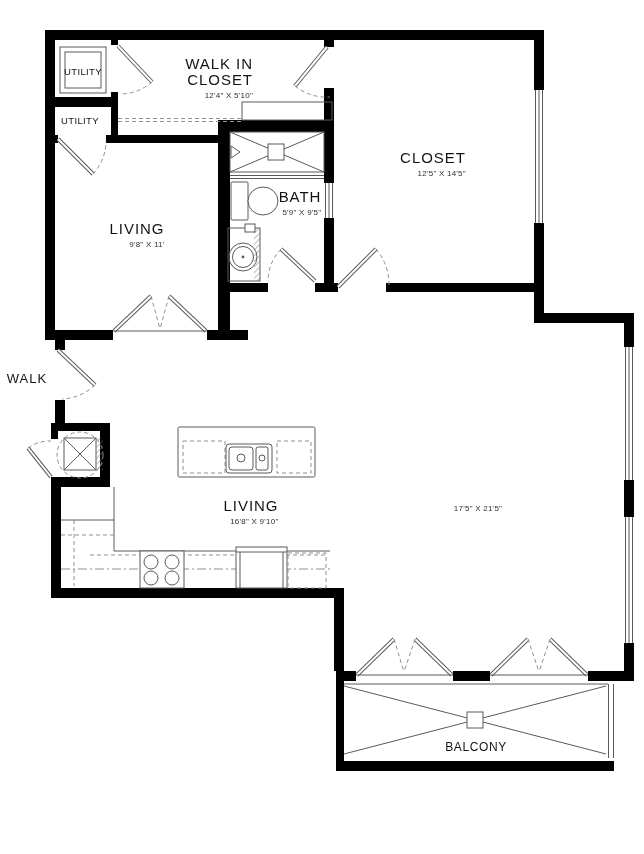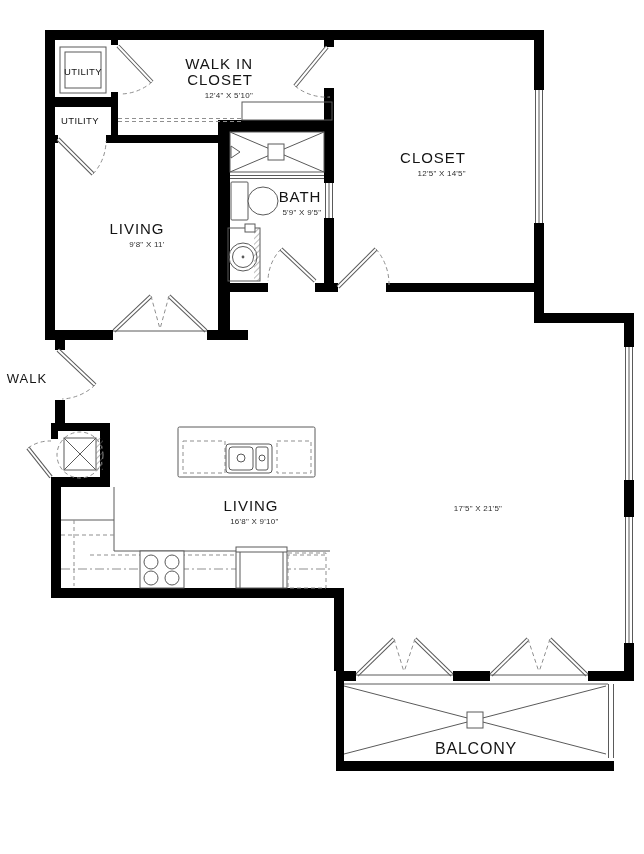--- a/index.html
+++ b/index.html
@@ -17,21 +17,21 @@
   .dashdot{stroke:var(--dashed-line);stroke-width:1;fill:none;stroke-dasharray:9 3 2 3;}
   .leaf-o{stroke:var(--line);stroke-width:4;}
   .leaf-i{stroke:var(--background);stroke-width:2;}
   .lbl{position:absolute;transform:translateX(-50%);text-align:right;color:var(--text);
        letter-spacing:.06em;white-space:nowrap;}
   .nm{font-size:15px;line-height:1.05;}
   .nm.wrap{white-space:normal;width:94px;margin:0 auto;}
   .dm{font-size:8px;color:var(--dim-text);margin-top:3px;letter-spacing:.03em;}
   .sm{font-size:9.5px;letter-spacing:.04em;}
   .entry-lbl{font-size:13px;letter-spacing:.08em;}
-  .balcony-lbl{font-size:16px;background:var(--background);padding:0 4px;letter-spacing:.05em;}
+  .balcony-lbl{font-size:12px;background:var(--background);padding:0 4px;letter-spacing:.05em;}
 </style>
 </head>
 <body>
 
 <div id="plan">
 
   <svg width="644" height="854" viewBox="0 0 644 854">
     <defs>
       <pattern id="hatch" width="4" height="4" patternUnits="userSpaceOnUse" patternTransform="rotate(45)">
         <line x1="0" y1="0" x2="0" y2="4" stroke="#7a7a7a" stroke-width="1"></line>

